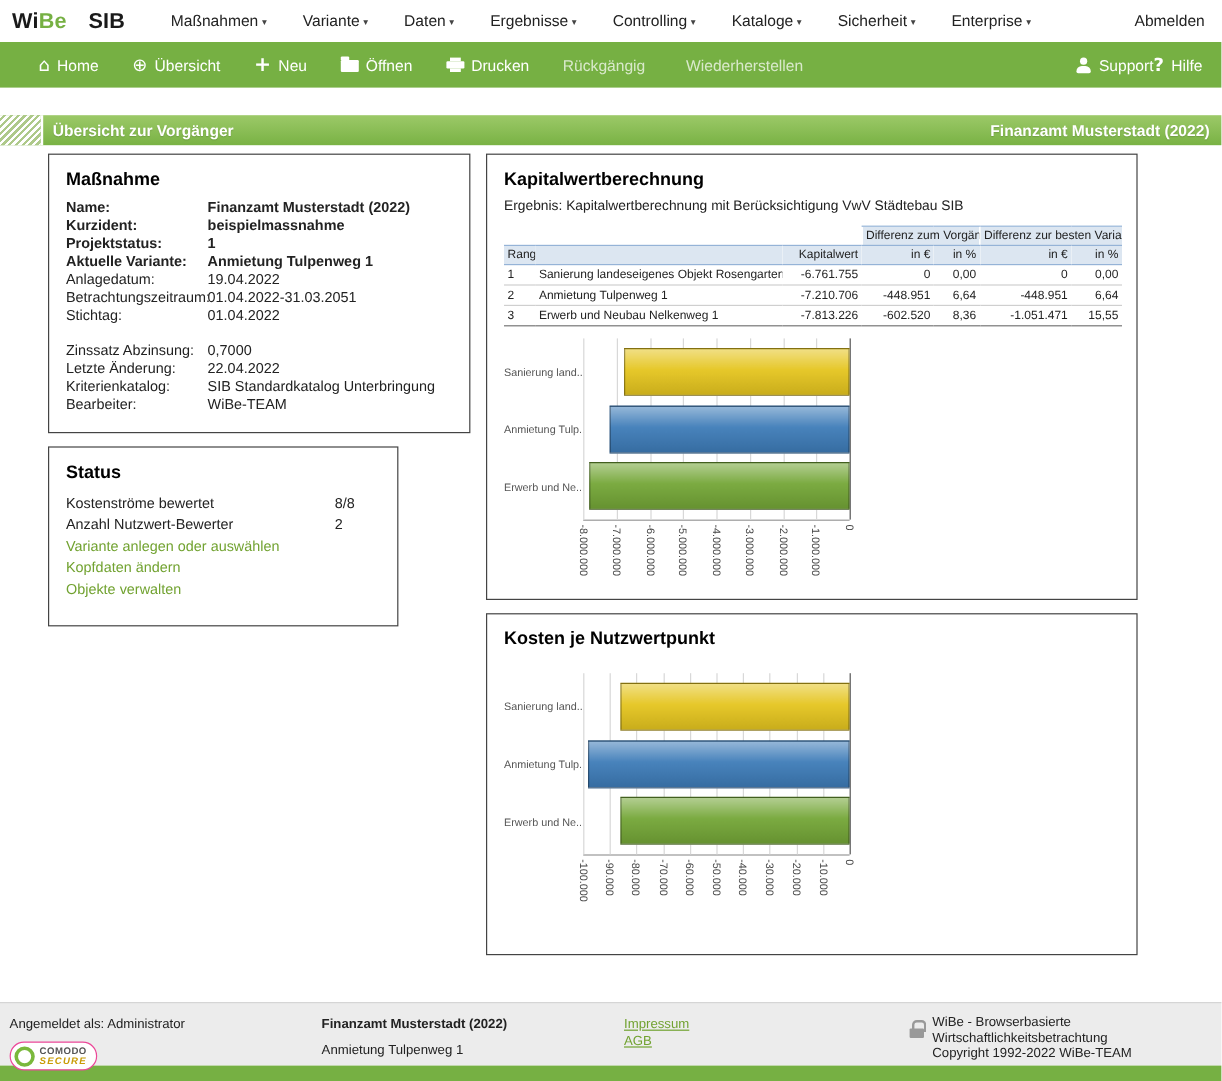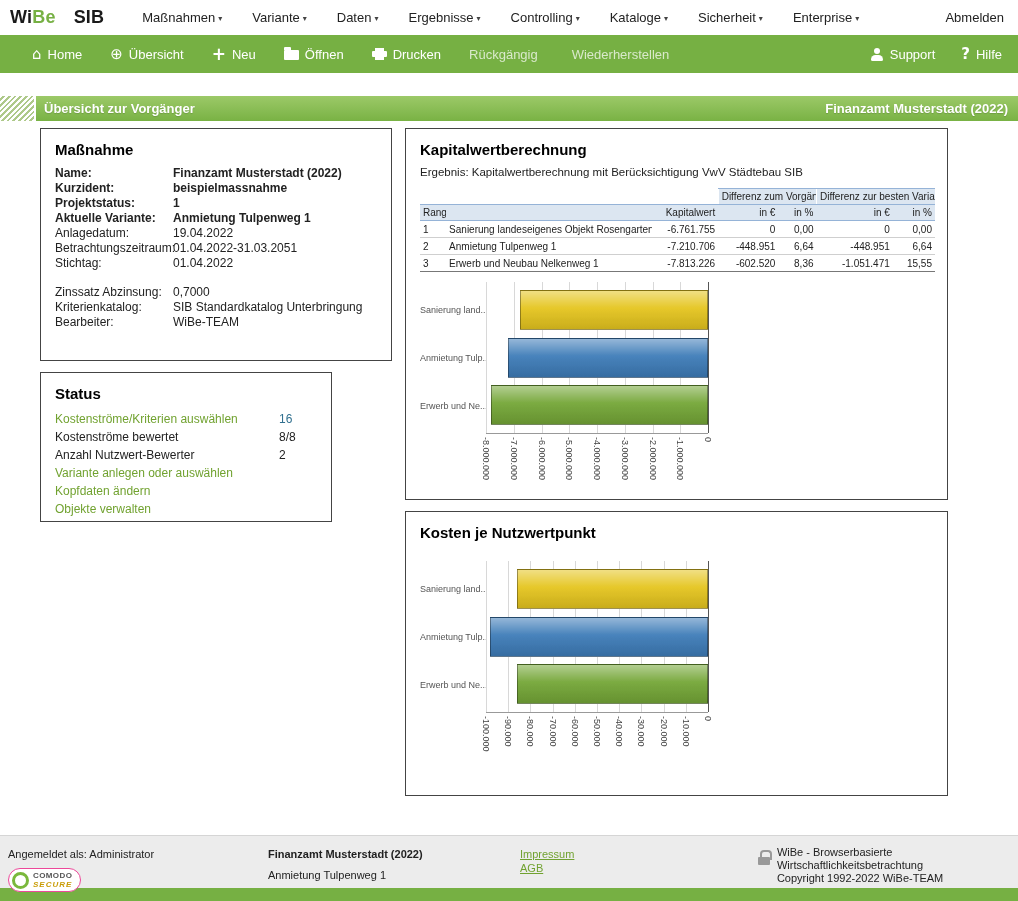--- a/index.html
+++ b/index.html
@@ -20,21 +20,21 @@
   .caret { font-size:8px; color:#444; margin-left:3px; vertical-align:1px; }
   .logout { margin-left:auto; cursor:pointer; color:#222; }
 
   
   .toolbar { height:38px; background:#76b043; display:flex; align-items:center;
              color:#fff; padding:0 16px 0 32px; }
   .tool { display:flex; align-items:center; gap:6px; cursor:pointer; margin-right:28px; white-space:nowrap; }
   .tool.disabled { opacity:.72; cursor:default; margin-right:34px; }
   .toolbar .flex-spacer { flex:1; }
   .toolbar .right .tool { margin-right:0; }
-  .toolbar .right { display:flex; gap:26px; }
+  .toolbar .right { display:flex; }
   .glyph { font-size:15px; line-height:1; font-family:"DejaVu Sans", sans-serif; }
   .glyph.plus { font-size:17px; font-weight:bold; }
   .glyph.q { font-size:15px; font-weight:bold; }
 
   .icon-folder { position:relative; width:15px; height:10px; background:#fff; border-radius:1px; display:inline-block; margin-top:2px; }
   .icon-folder:before { content:""; position:absolute; top:-3px; left:0; width:7px; height:3px; background:#fff; border-radius:1px 1px 0 0; }
   .icon-print { position:relative; width:15px; height:12px; display:inline-block; }
   .icon-print:before { content:""; position:absolute; top:0; left:3px; width:9px; height:3px; background:#fff; }
   .icon-print:after { content:""; position:absolute; top:9px; left:3px; width:9px; height:3px; background:#fff; }
   .icon-print .pr-body { position:absolute; top:3px; left:0; width:15px; height:6px; background:#fff; border-radius:1px; }
@@ -230,37 +230,37 @@
       </div>
     <div class="kv-row">
         <span class="kv-label">Stichtag:</span>
         <span class="kv-value">01.04.2022</span>
       </div>
     <div class="kv-row gap">
         <span class="kv-label">Zinssatz Abzinsung:</span>
         <span class="kv-value">0,7000</span>
       </div>
     <div class="kv-row">
+        <span class="kv-label">Letzte Änderung:</span>
+        <span class="kv-value">22.04.2022</span>
+      </div>
+    <div class="kv-row">
         <span class="kv-label">Kriterienkatalog:</span>
         <span class="kv-value">SIB Standardkatalog Unterbringung</span>
       </div>
     <div class="kv-row">
         <span class="kv-label">Bearbeiter:</span>
         <span class="kv-value">WiBe-TEAM</span>
       </div>
   </div>
 </section>
 
 <section class="panel p-status">
   <h2>Status</h2>
   <div class="st">
-    <div class="st-row">
-        <span class="st-label link">Kostenströme/Kriterien auswählen</span>
-        <span class="st-value val-blue">16</span>
-      </div>
     <div class="st-row">
         <span class="st-label">Kostenströme bewertet</span>
         <span class="st-value">8/8</span>
       </div>
     <div class="st-row">
         <span class="st-label">Anzahl Nutzwert-Bewerter</span>
         <span class="st-value">2</span>
       </div>
     <div class="st-row">
         <span class="st-label link">Variante anlegen oder auswählen</span>

